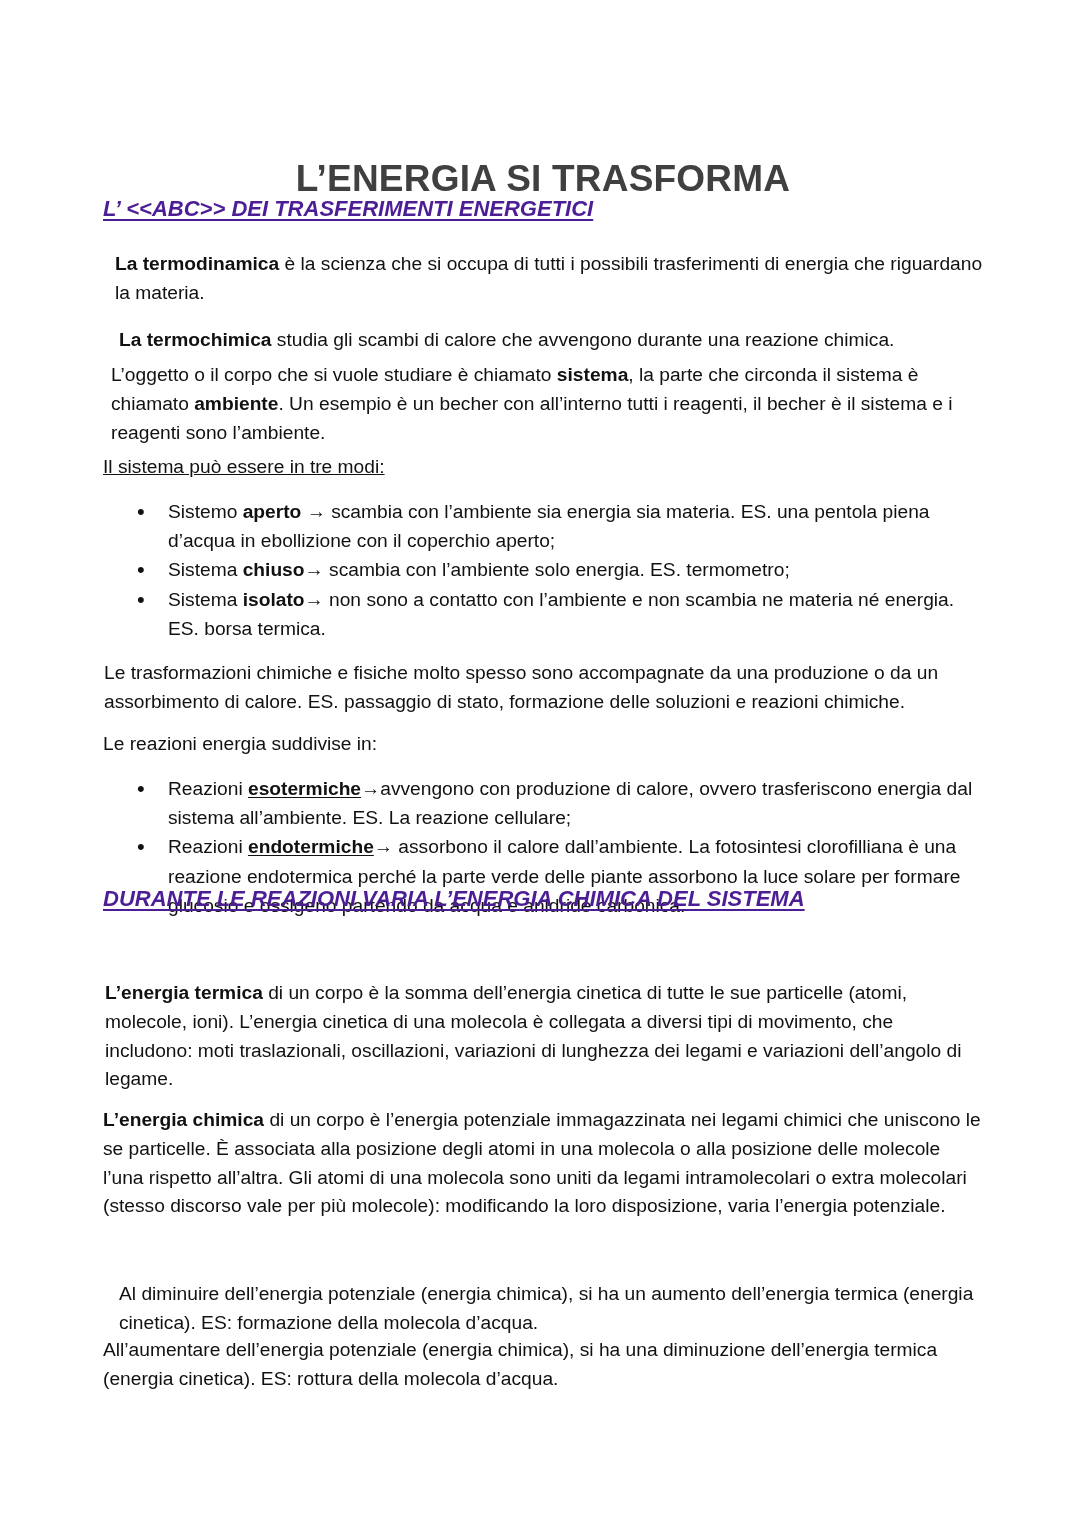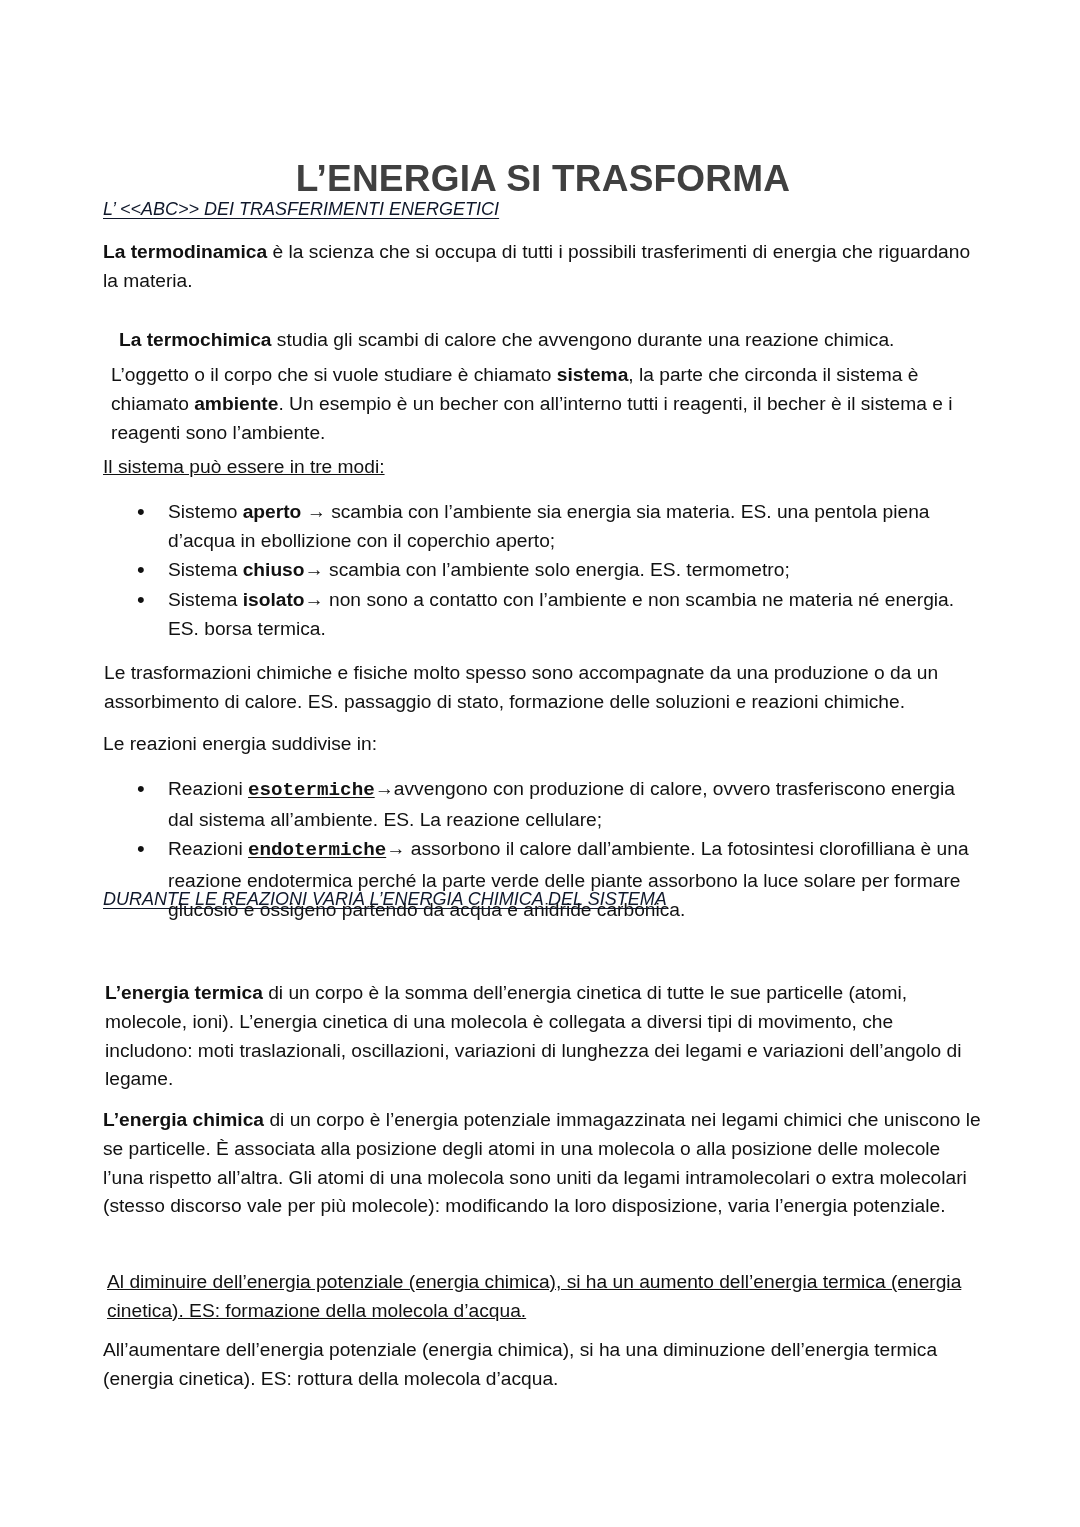--- a/index.html
+++ b/index.html
@@ -2,39 +2,39 @@
 <html><head>
 <meta charset="utf-8">
 <style>
   html, body { margin: 0; padding: 0; background: #ffffff; }
   body { width: 1080px; height: 1527px; position: relative; overflow: hidden;
          font-family: "Liberation Sans", "DejaVu Sans", sans-serif; color: #111111; }
   .page { position: absolute; left: 103px; top: 0; width: 880px; }
   .title { position: absolute; left: 0; width: 880px; top: 130px; text-align: center;
            font-size: 37px; line-height: 48px; color: #404040; font-weight: bold; letter-spacing: 0.2px; }
   .heading { position: absolute; left: 0; font-style: italic; text-decoration: underline;
-             font-size: 18px; line-height: 22px; color: #0f172a; text-underline-offset: 3px; }
+             font-size: 22px; line-height: 22px; color: #4c1d95; text-underline-offset: 3px; font-weight: bold; }
   .para { position: absolute; left: 0; width: 880px; font-size: 19.2px; line-height: 28.8px; color: #111; }
   .list { position: absolute; left: 0; width: 880px; margin: 0; padding: 0; list-style: none;
           font-size: 19.2px; line-height: 29.2px; }
   .list li { position: relative; padding-left: 65px; }
   .list li .bullet { position: absolute; left: 34px; top: 0; font-size: 22px; }
   b { font-weight: bold; }
-  u.bold-u { font-weight: bold; text-decoration: underline; text-underline-offset: 2px; font-family: Liberation Mono, monospace; }
+  u.bold-u { font-weight: bold; text-decoration: underline; text-underline-offset: 2px; }
 </style>
 </head>
 <body>
 
 <div class="page">
 
   <h1 class="title">L’ENERGIA SI TRASFORMA</h1>
 
   <div class="heading" style="top:198px;">L’ &lt;&lt;ABC&gt;&gt; DEI TRASFERIMENTI ENERGETICI</div>
 
-  <p class="para" style="top:238px; margin:0;">
+  <p class="para" style="top:238px; margin:12px;">
     <b>La termodinamica</b><span> è la scienza che si occupa di tutti i possibili trasferimenti di energia che riguardano la materia.</span>
   </p>
 
   <p class="para" style="top:310px; margin:16px;">
     <b>La termochimica</b><span> studia gli scambi di calore che avvengono durante una reazione chimica.</span>
   </p>
 
   <p class="para" style="top:353px; margin:8px;">
     <span>L’oggetto o il corpo che si vuole studiare è chiamato </span><b>sistema</b><span>, la parte che circonda il sistema è chiamato </span><b>ambiente</b><span>. Un esempio è un becher con all’interno tutti i reagenti, il becher è il sistema e i reagenti sono l’ambiente.</span>
   </p>
@@ -74,17 +74,17 @@
   <div class="heading" style="top:888px;text-align:center;">DURANTE LE REAZIONI VARIA L’ENERGIA CHIMICA DEL SISTEMA</div>
 
   <p class="para" style="top:977px; margin:2px;">
     <b>L’energia termica</b><span> di un corpo è la somma dell’energia cinetica di tutte le sue particelle (atomi, molecole, ioni).  L’energia cinetica di una molecola è collegata a diversi tipi di movimento, che includono: moti traslazionali,  oscillazioni,  variazioni di lunghezza dei legami e variazioni dell’angolo di legame.</span>
   </p>
 
   <p class="para" style="top:1106px; margin:0;">
     <b>L’energia chimica</b><span> di un corpo è l’energia potenziale immagazzinata nei legami chimici che uniscono le se particelle. È associata alla posizione degli atomi in una molecola o alla posizione delle molecole l’una rispetto all’altra. Gli atomi di una molecola sono uniti da legami intramolecolari o extra molecolari (stesso discorso vale per più molecole): modificando la loro disposizione, varia l’energia potenziale.</span>
   </p>
 
-  <p class="para" style="top:1264px; margin:4px;text-decoration:underline;">Al diminuire dell’energia potenziale (energia chimica), si ha un aumento dell’energia termica (energia cinetica).  ES: formazione della molecola d’acqua.</p>
+  <p class="para" style="top:1264px; margin:16px;">Al diminuire dell’energia potenziale (energia chimica), si ha un aumento dell’energia termica (energia cinetica).  ES: formazione della molecola d’acqua.</p>
 
   <p class="para" style="top:1336px; margin:0;">All’aumentare dell’energia potenziale (energia chimica), si ha una diminuzione dell’energia termica (energia cinetica). ES: rottura della molecola d’acqua.</p>
 
 </div>
 
 </body></html>

